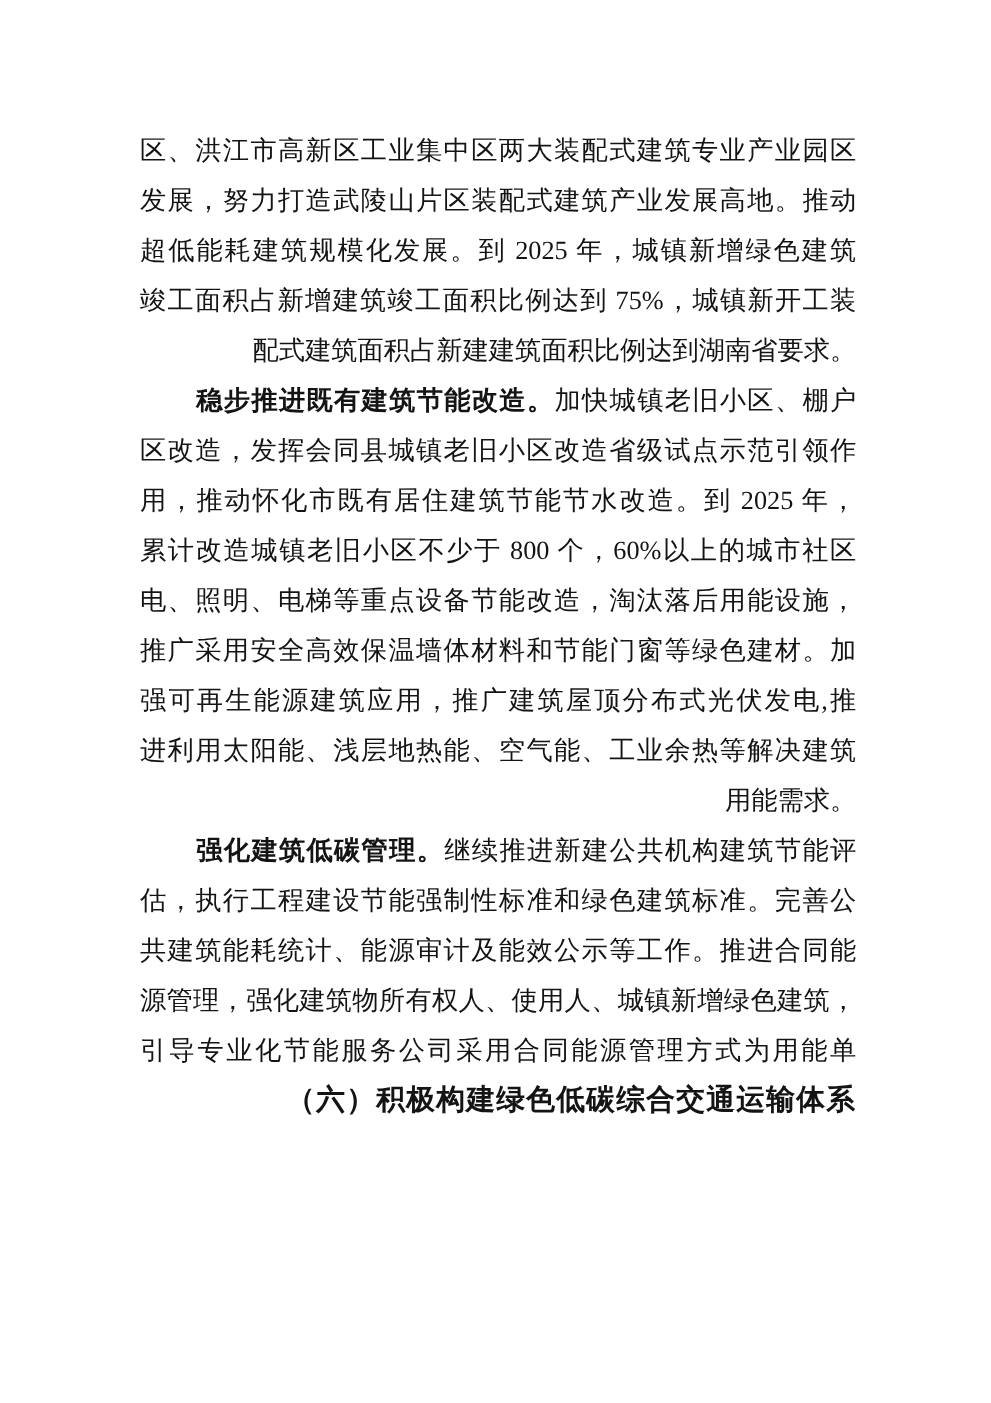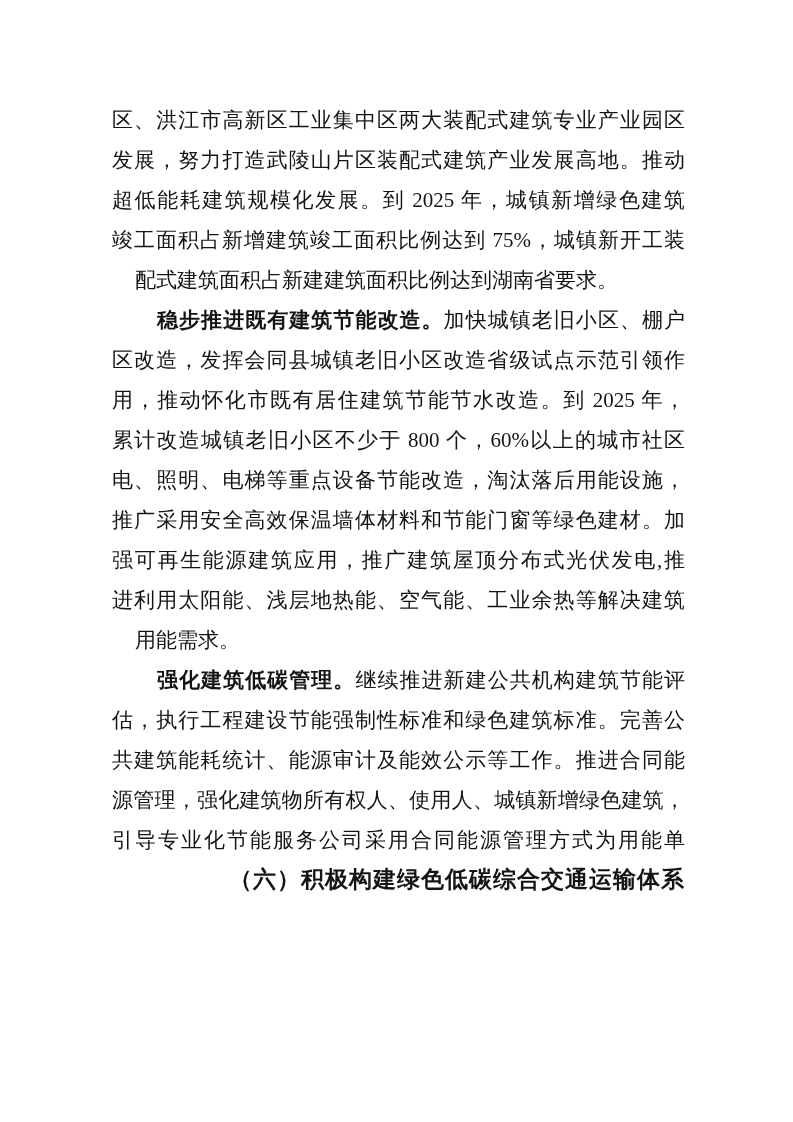--- a/index.html
+++ b/index.html
@@ -26,21 +26,21 @@
     height: 40px;
     line-height: 40px;
     font-size: 21px;
     white-space: pre-wrap;
   }
   .just {
     text-align: justify;
     text-align-last: justify;
   }
   .last {
-    text-align: left;
+    text-align: right;
     text-align-last: auto;
     margin-left: 23px;
   }
   .indent {
     display: inline-block;
     width: 44px;
     height: 1px;
   }
   .bold {
     font-weight: 700;

